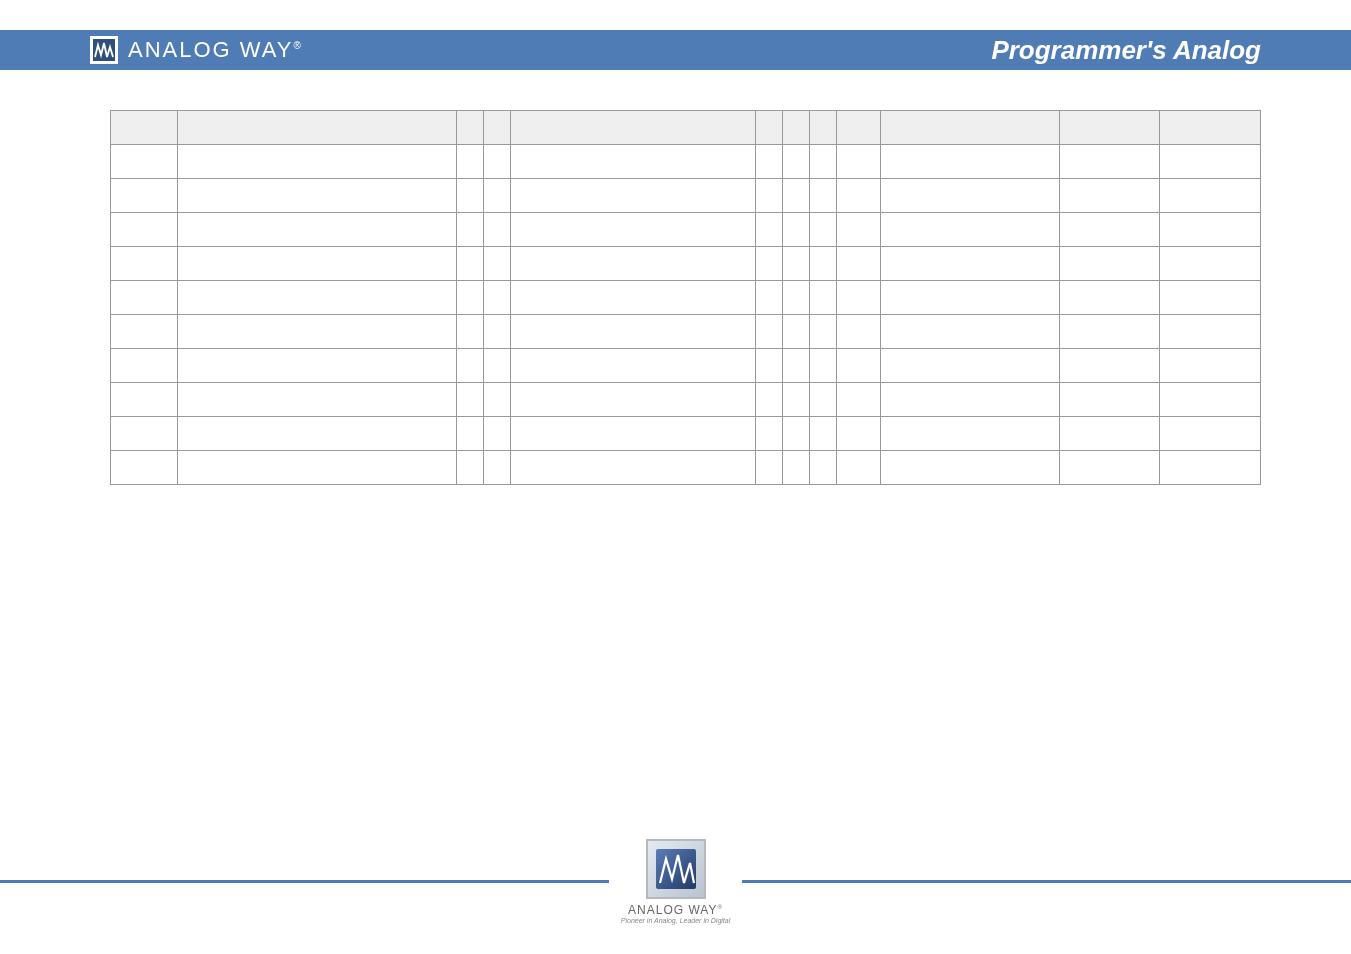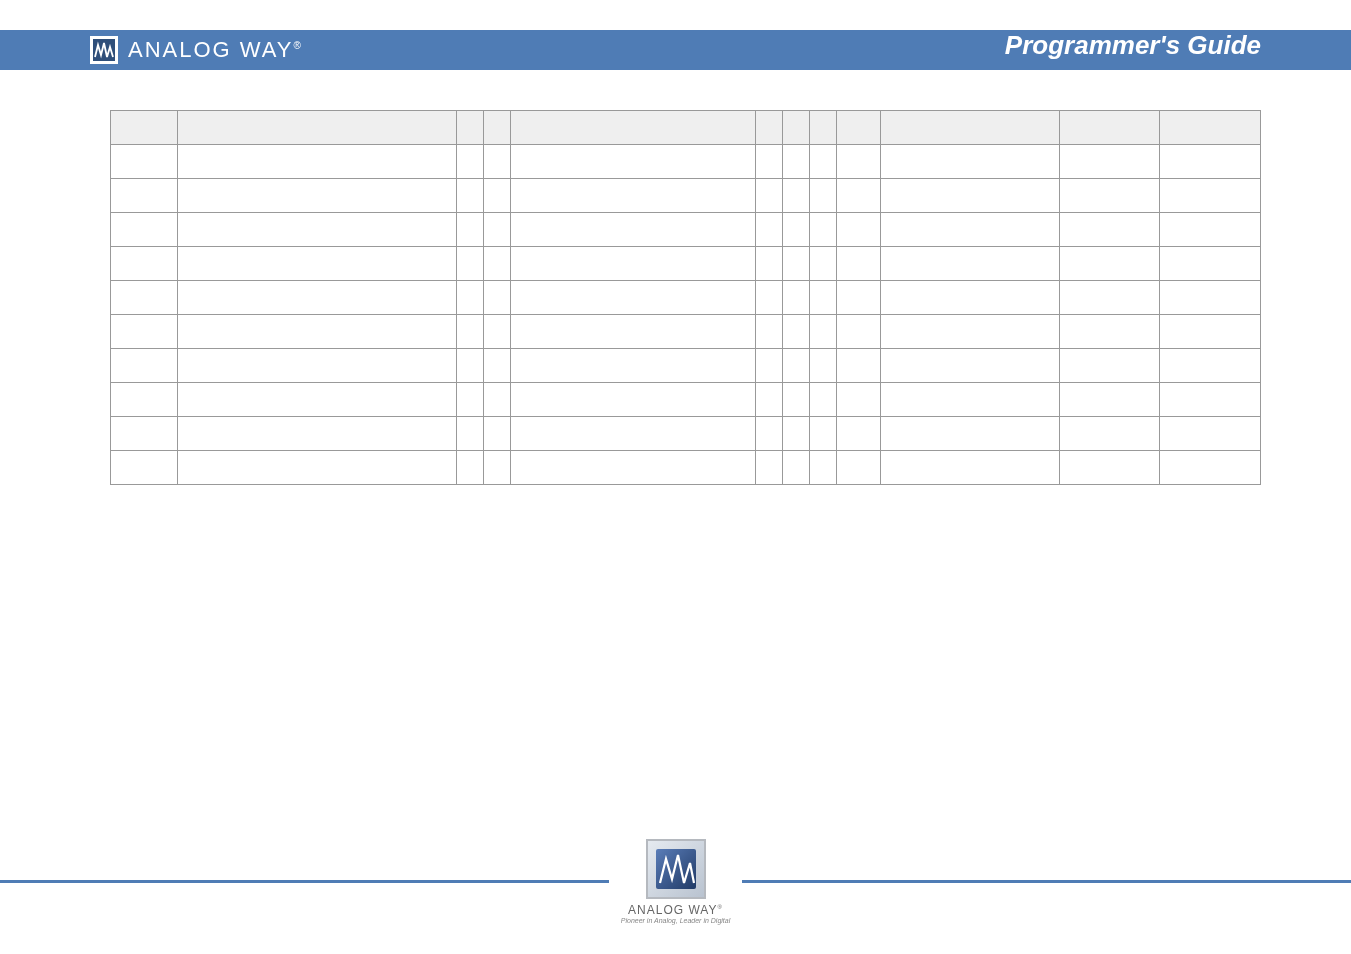--- a/index.html
+++ b/index.html
@@ -12,20 +12,21 @@
     overflow: hidden;
   }
   .header-bar {
     position: absolute;
     top: 30px;
     left: 0;
     width: 100%;
     height: 40px;
     background: #4f7cb5;
     display: flex;
+    align-items: center;
     justify-content: space-between;
     padding: 0 90px;
   }
   .logo-left {
     display: flex;
     align-items: center;
     gap: 10px;
   }
   .logo-icon-box {
     width: 28px;
@@ -140,21 +141,21 @@
     <div class="logo-icon-box">
       <svg width="22" height="22" viewBox="0 0 22 22">
         <rect x="0" y="0" width="22" height="22" fill="#2f4f7a"></rect>
         <path d="M2 18 L5 6 L8 16 L11 4 L14 18 L17 8 L20 18" stroke="#fff" stroke-width="1.8" fill="none"></path>
       </svg>
     </div>
     <span class="brand-text">
       <span>ANALOG WAY</span><span class="brand-reg">®</span>
     </span>
   </div>
-  <div class="page-title">Programmer's Guide</div>
+  <div class="page-title">Programmer's Analog</div>
 </div>
 
 <div class="content">
   <table class="data-table">
     <colgroup>
       <col class="c0">
         <col class="c1">
         <col class="c2">
         <col class="c3">
       <col class="c4">

